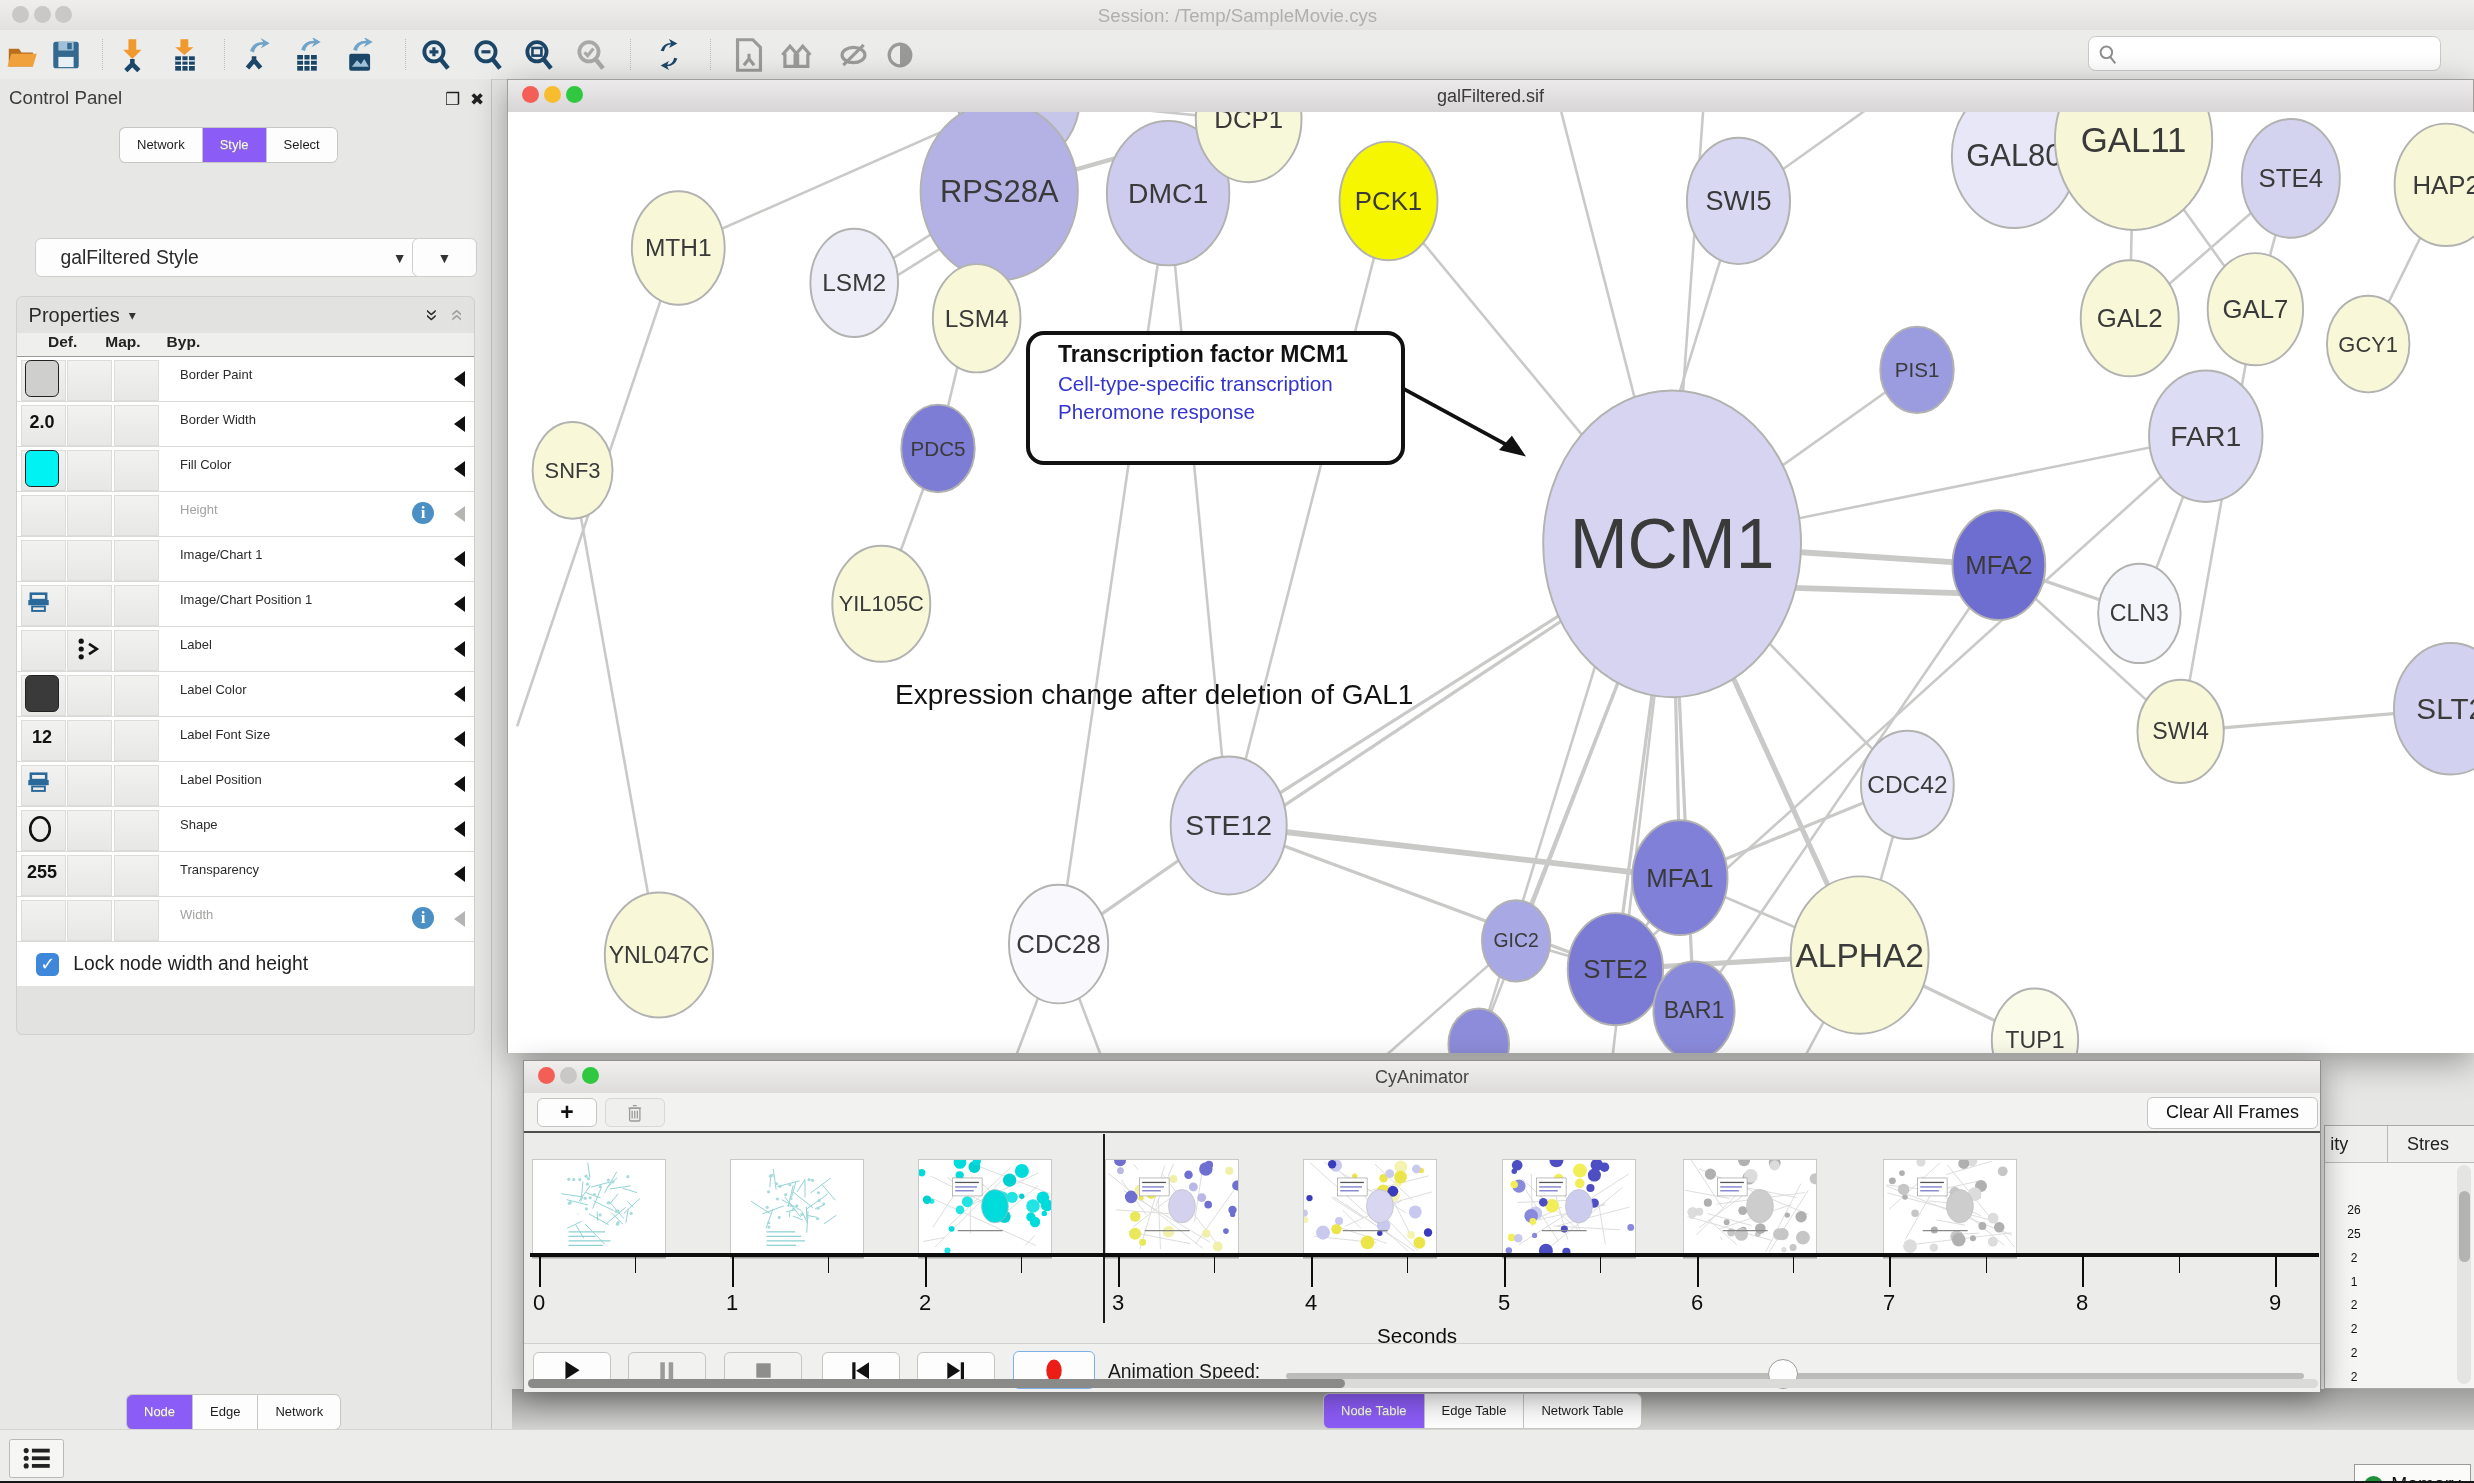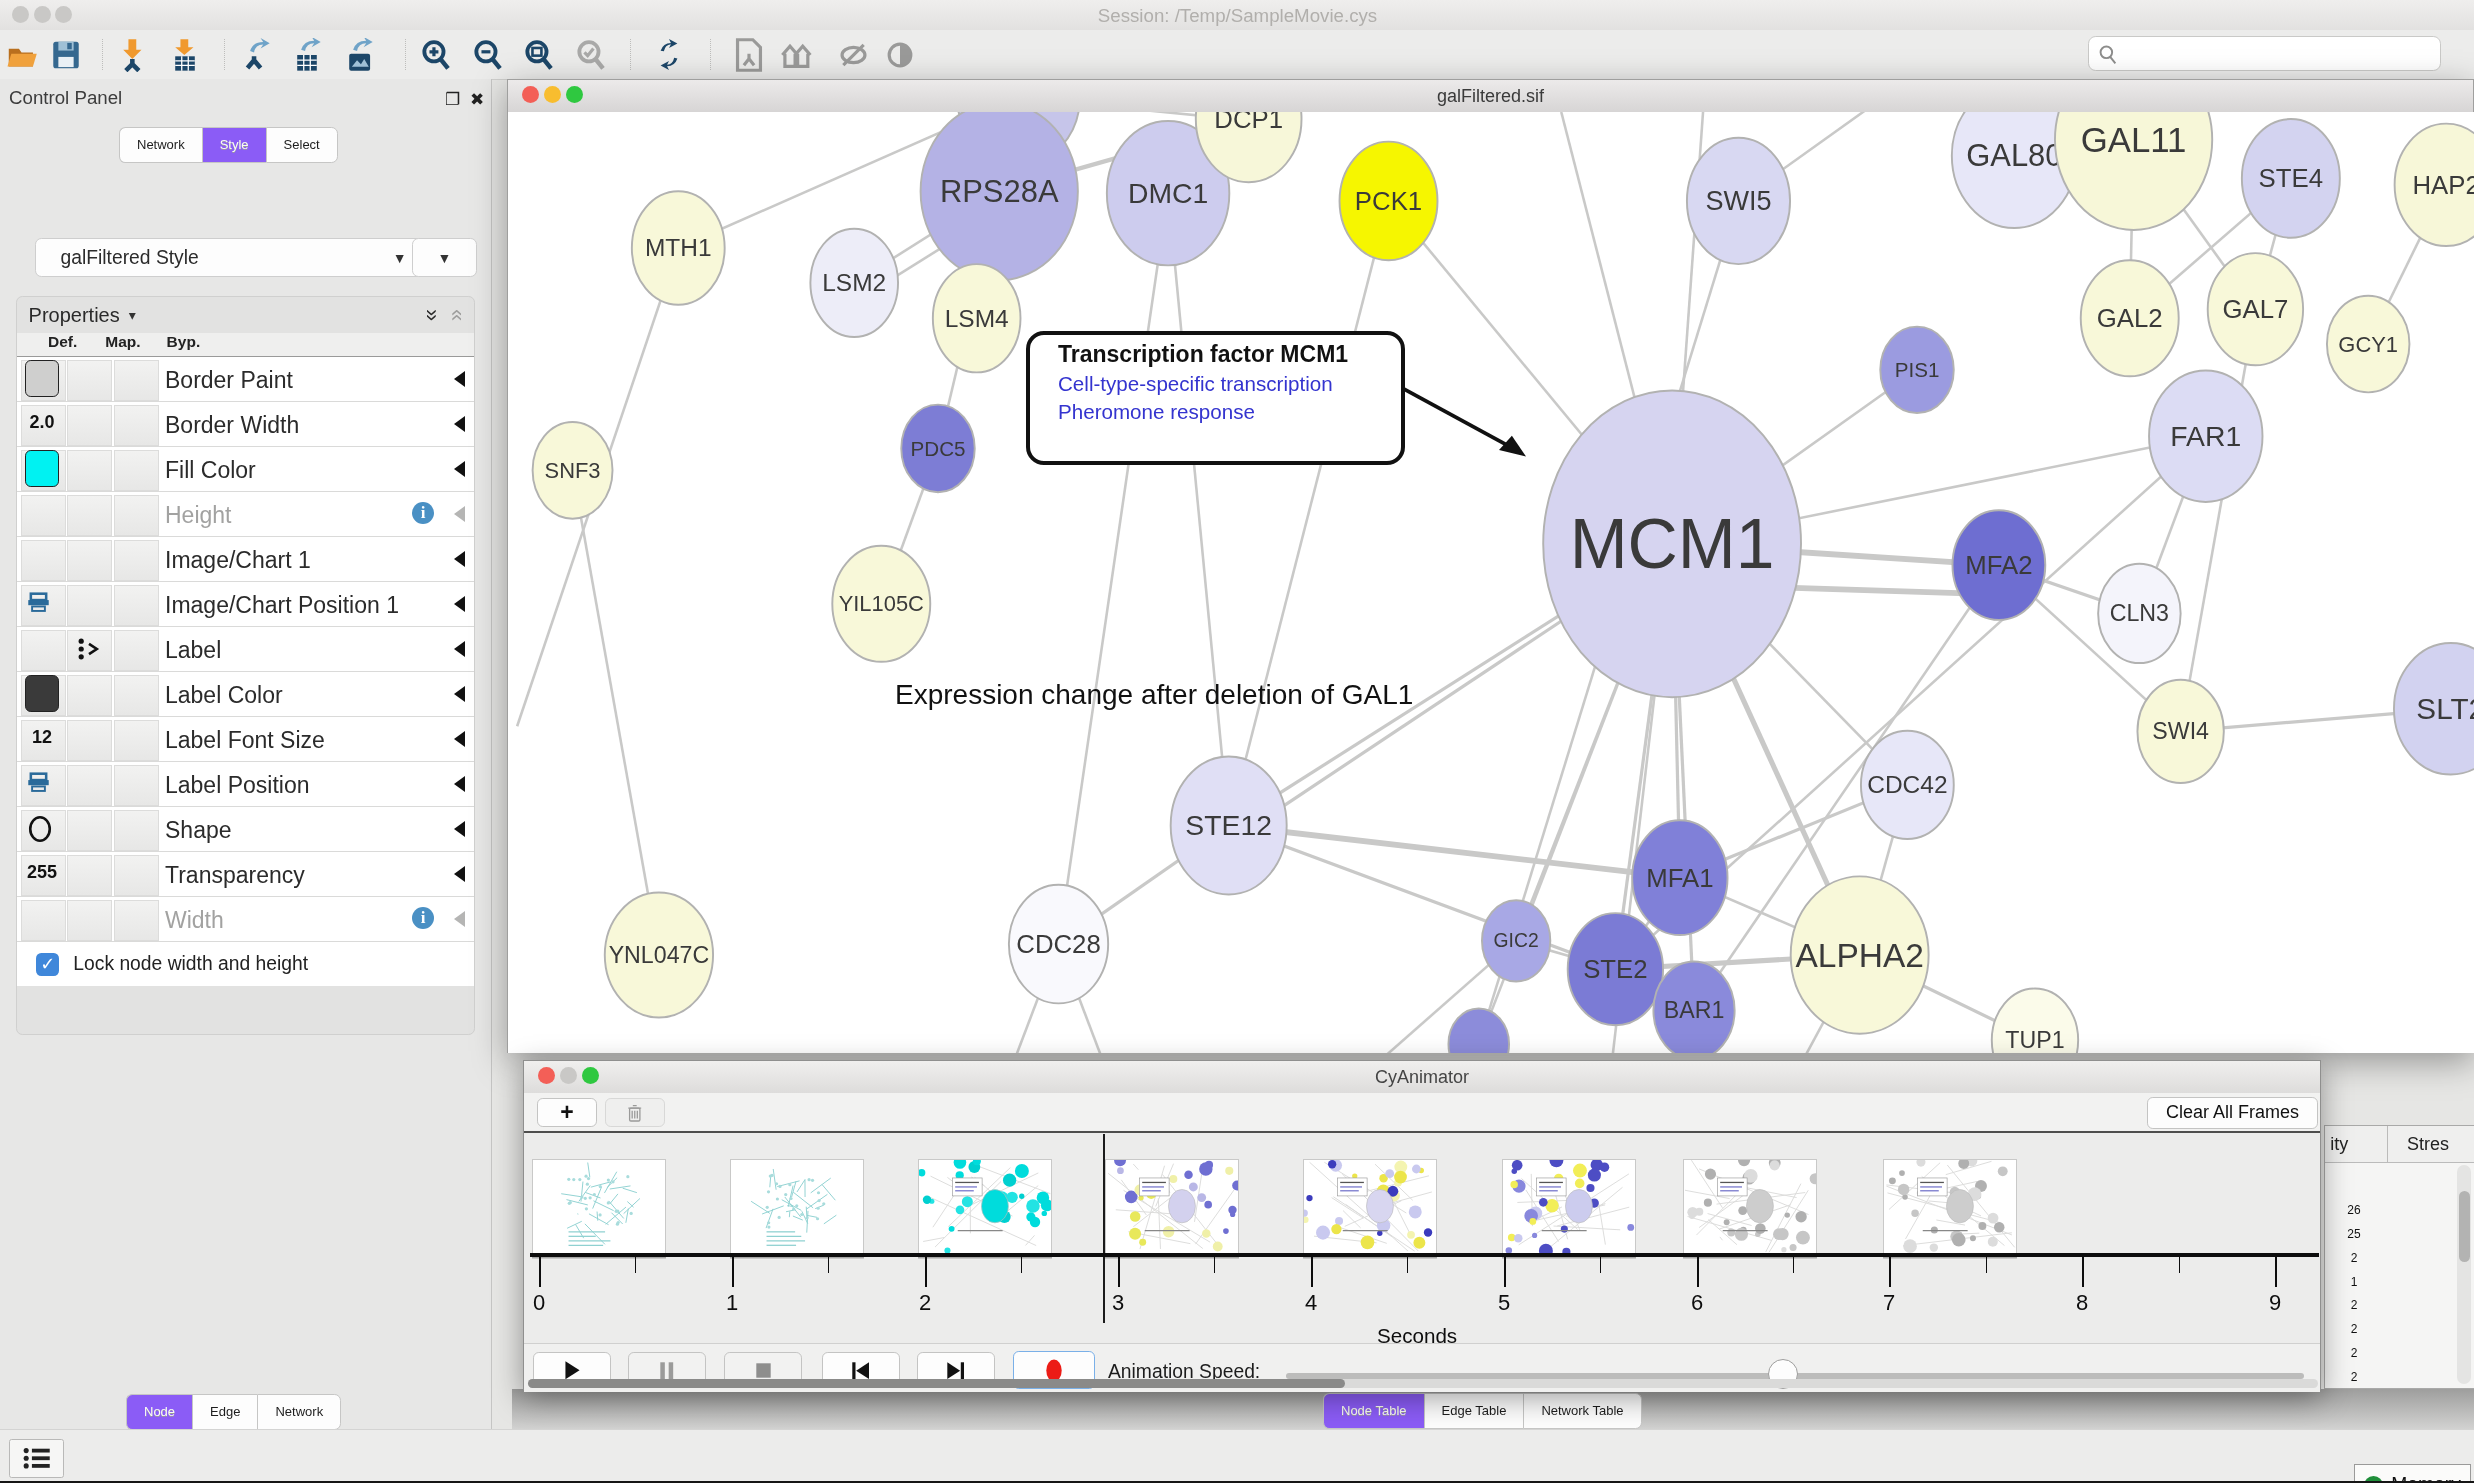--- a/index.html
+++ b/index.html
@@ -32,21 +32,21 @@
   .caret{font-size:14px;color:#333;}
   #props{left:16px;top:217px;width:459px;height:739px;background:#e2e2e1;border:0.6px solid #d0d0cf;
          border-radius:6.4px;box-sizing:border-box;overflow:hidden;}
   #props-header{height:36px;display:flex;align-items:center;padding:0 11.6px;}
   #props-title{font-size:20px;color:#2a2a2a;}
   #props-cols{height:23px;background:#efefee;border-bottom:1.3px solid #9a9a99;display:flex;
               font-size:15.5px;font-weight:bold;color:#222;}
   .prow{height:44px;background:#fff;border-bottom:0.6px solid #dadad9;position:relative;}
   .pcell{position:absolute;top:2.6px;height:39px;background:linear-gradient(#f2f2f1,#e7e7e6);border:0.6px solid #dcdcdb;}
   .pcell.c1{left:3.9px;width:43px;} .pcell.c2{left:50px;width:43px;} .pcell.c3{left:97px;width:43px;}
-  .plabel{position:absolute;left:148px;top:10.3px;font-size:23px;color:#2b2b2b;}
+  .plabel{position:absolute;left:163px;top:10.3px;font-size:13px;color:#2b2b2b;}
   .plabel.dis{color:#a2a2a1;}
   .pchev{position:absolute;right:9px;top:14px;width:0;height:0;border-top:8.4px solid transparent;
          border-bottom:8.4px solid transparent;border-right:11.6px solid #111;}
   .pchev.dis{border-right-color:#b5b5b4;}
   .pinfo{position:absolute;right:40px;top:10.3px;width:22px;height:22px;border-radius:50%;background:#4a90c4;
          color:#fff;font-size:17px;font-weight:bold;text-align:center;line-height:22px;font-family:"Liberation Serif",serif;}
   .pswatch{position:absolute;left:7.7px;top:2.6px;width:34px;height:37px;border-radius:5.8px;border:1.3px solid #222;box-sizing:border-box;}
   .pnum{position:absolute;left:0;width:50px;top:10.3px;font-size:18px;font-weight:bold;color:#111;text-align:center;}
   .picon{position:absolute;left:10.3px;top:9px;font-size:19.3px;color:#2a6a9a;}
   #lock-row{height:44px;background:#fff;display:flex;align-items:center;}

